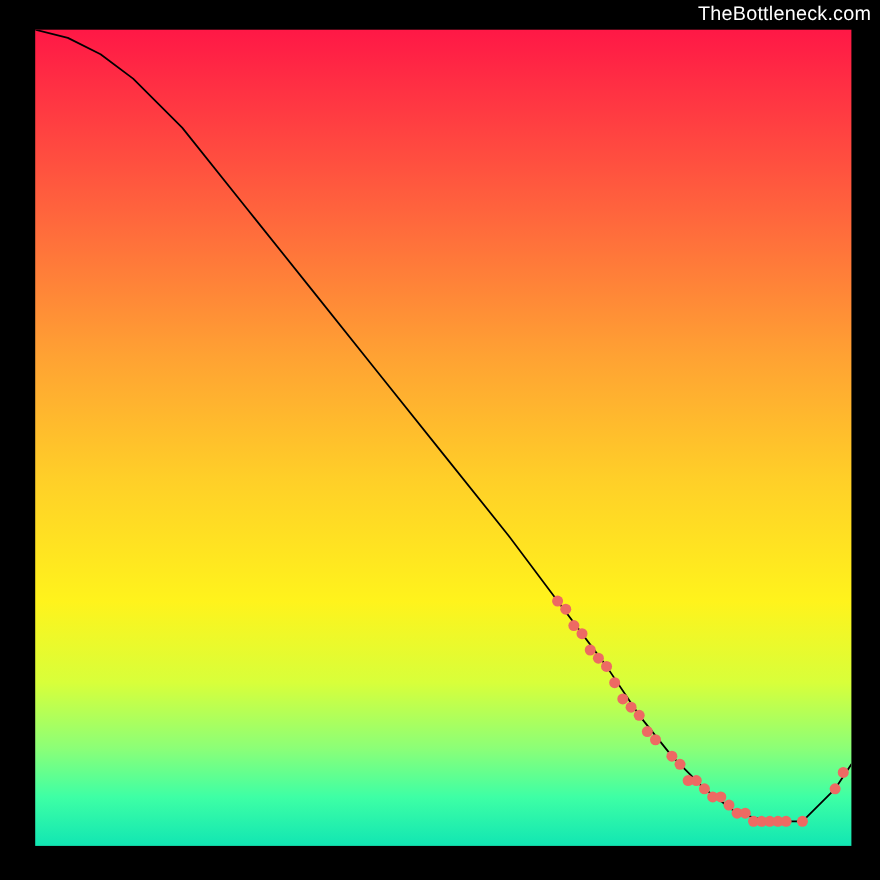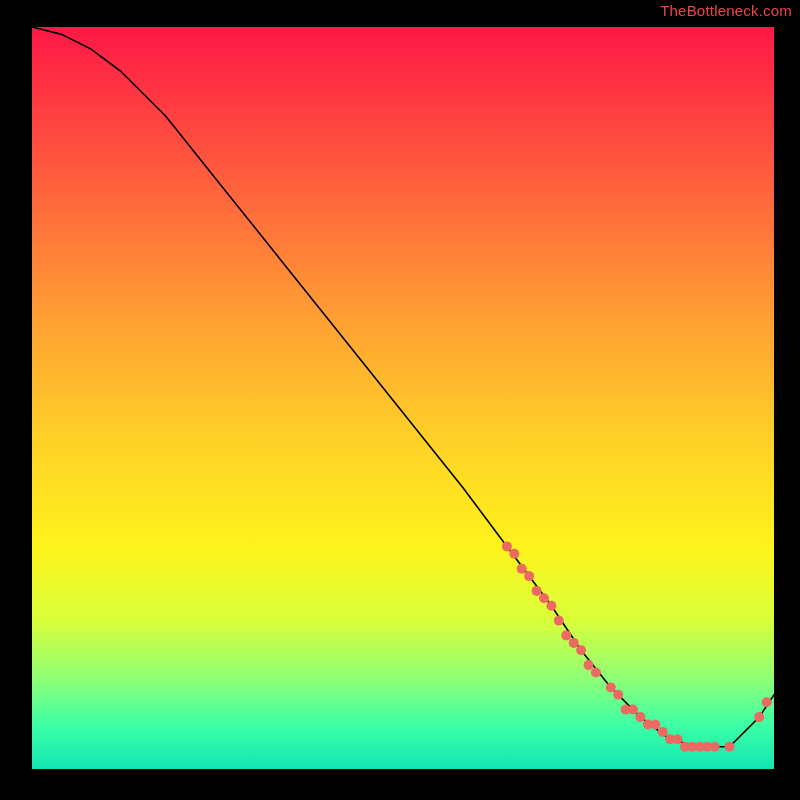--- a/index.html
+++ b/index.html
@@ -14,22 +14,22 @@
   .frame {
     position: relative;
     width: 800px;
     height: 800px;
     background: #000;
   }
   .watermark {
     position: absolute;
     top: 2px;
     right: 8px;
-    color: #ef4444;
-    font-size: 15px;
+    color: #ffffff;
+    font-size: 18px;
     font-weight: 500;
     letter-spacing: 0.2px;
     z-index: 30;
   }
   .plot-area {
     position: absolute;
     left: 32px;
     top: 27px;
     width: 742px;
     height: 742px;

